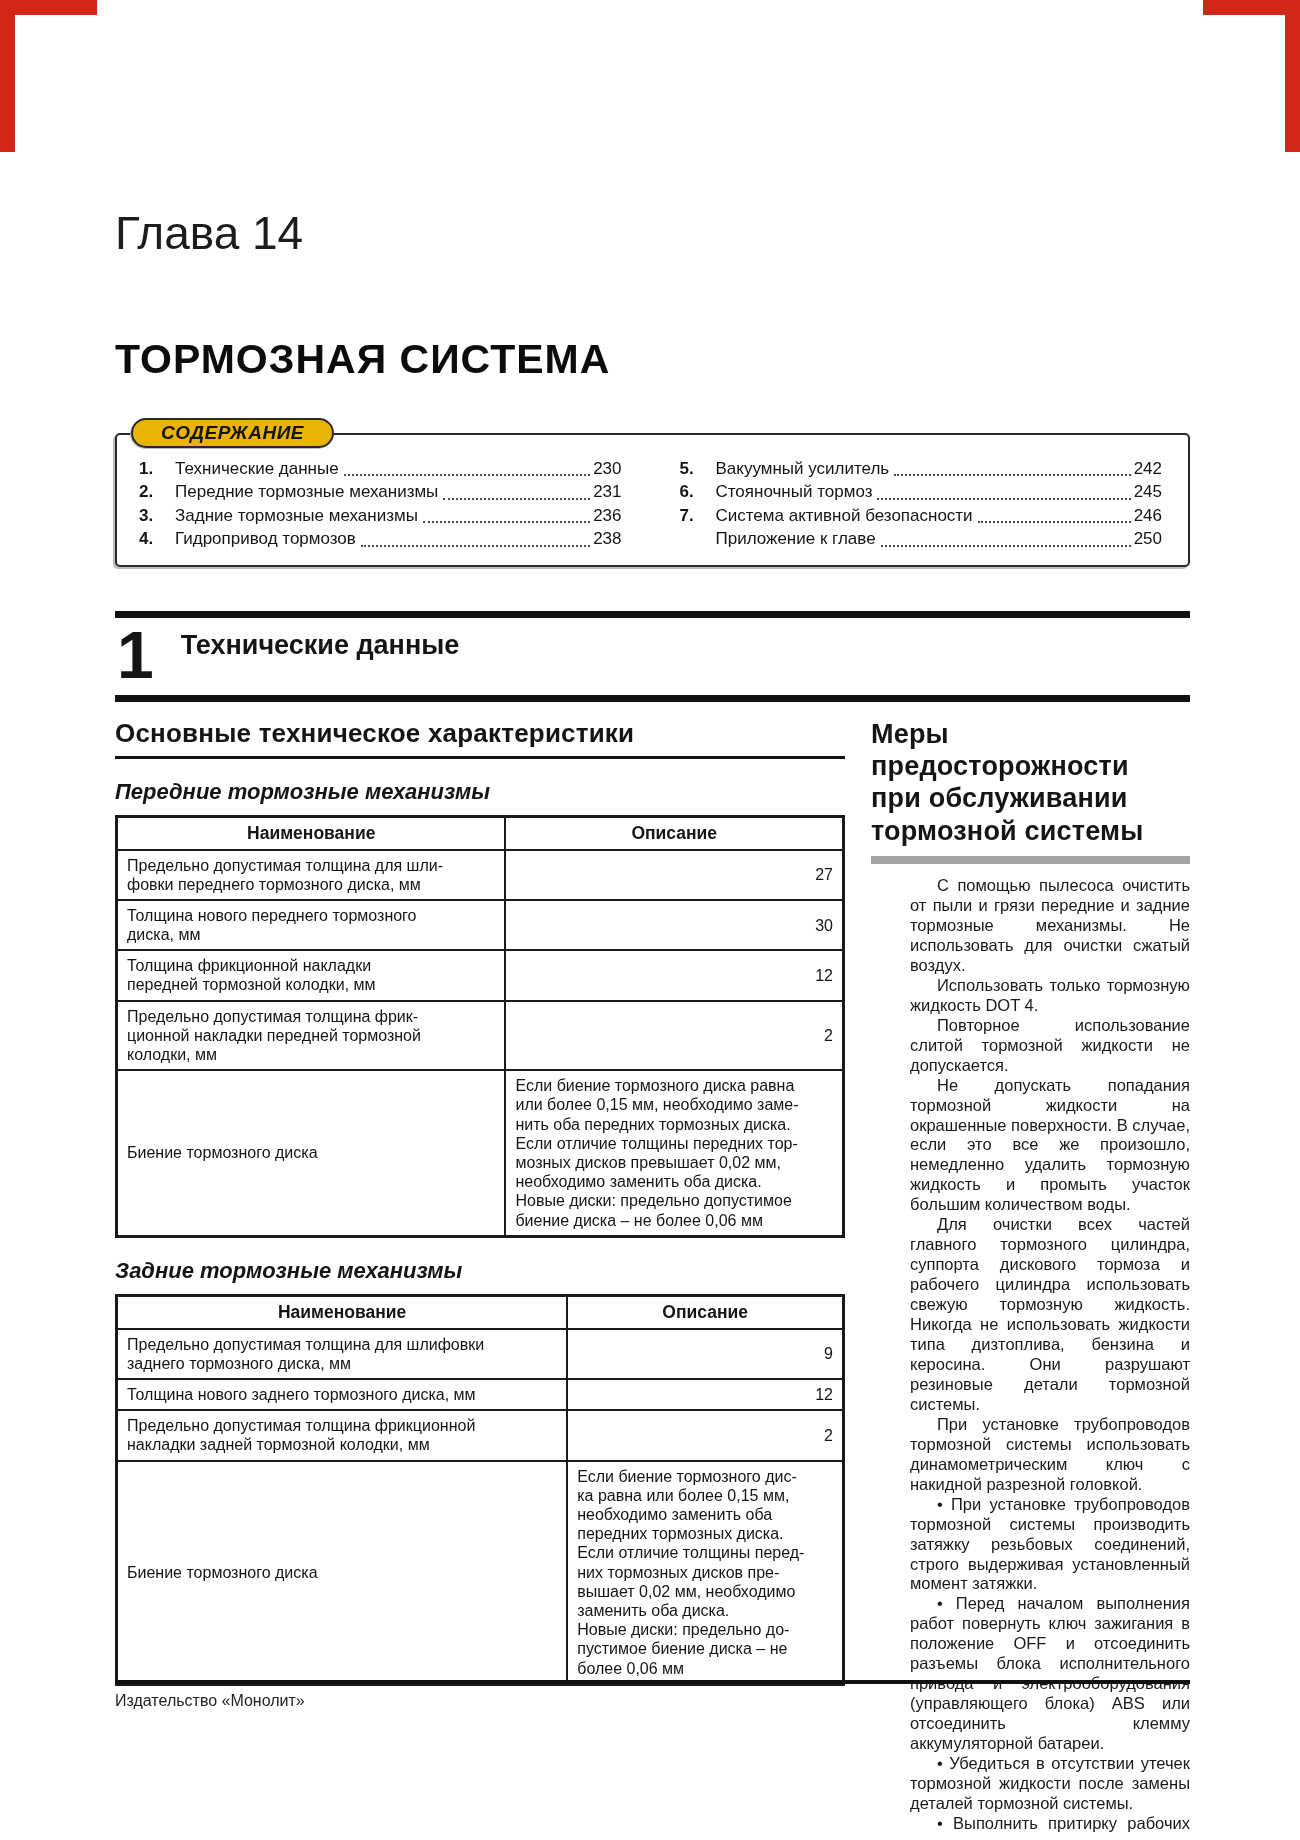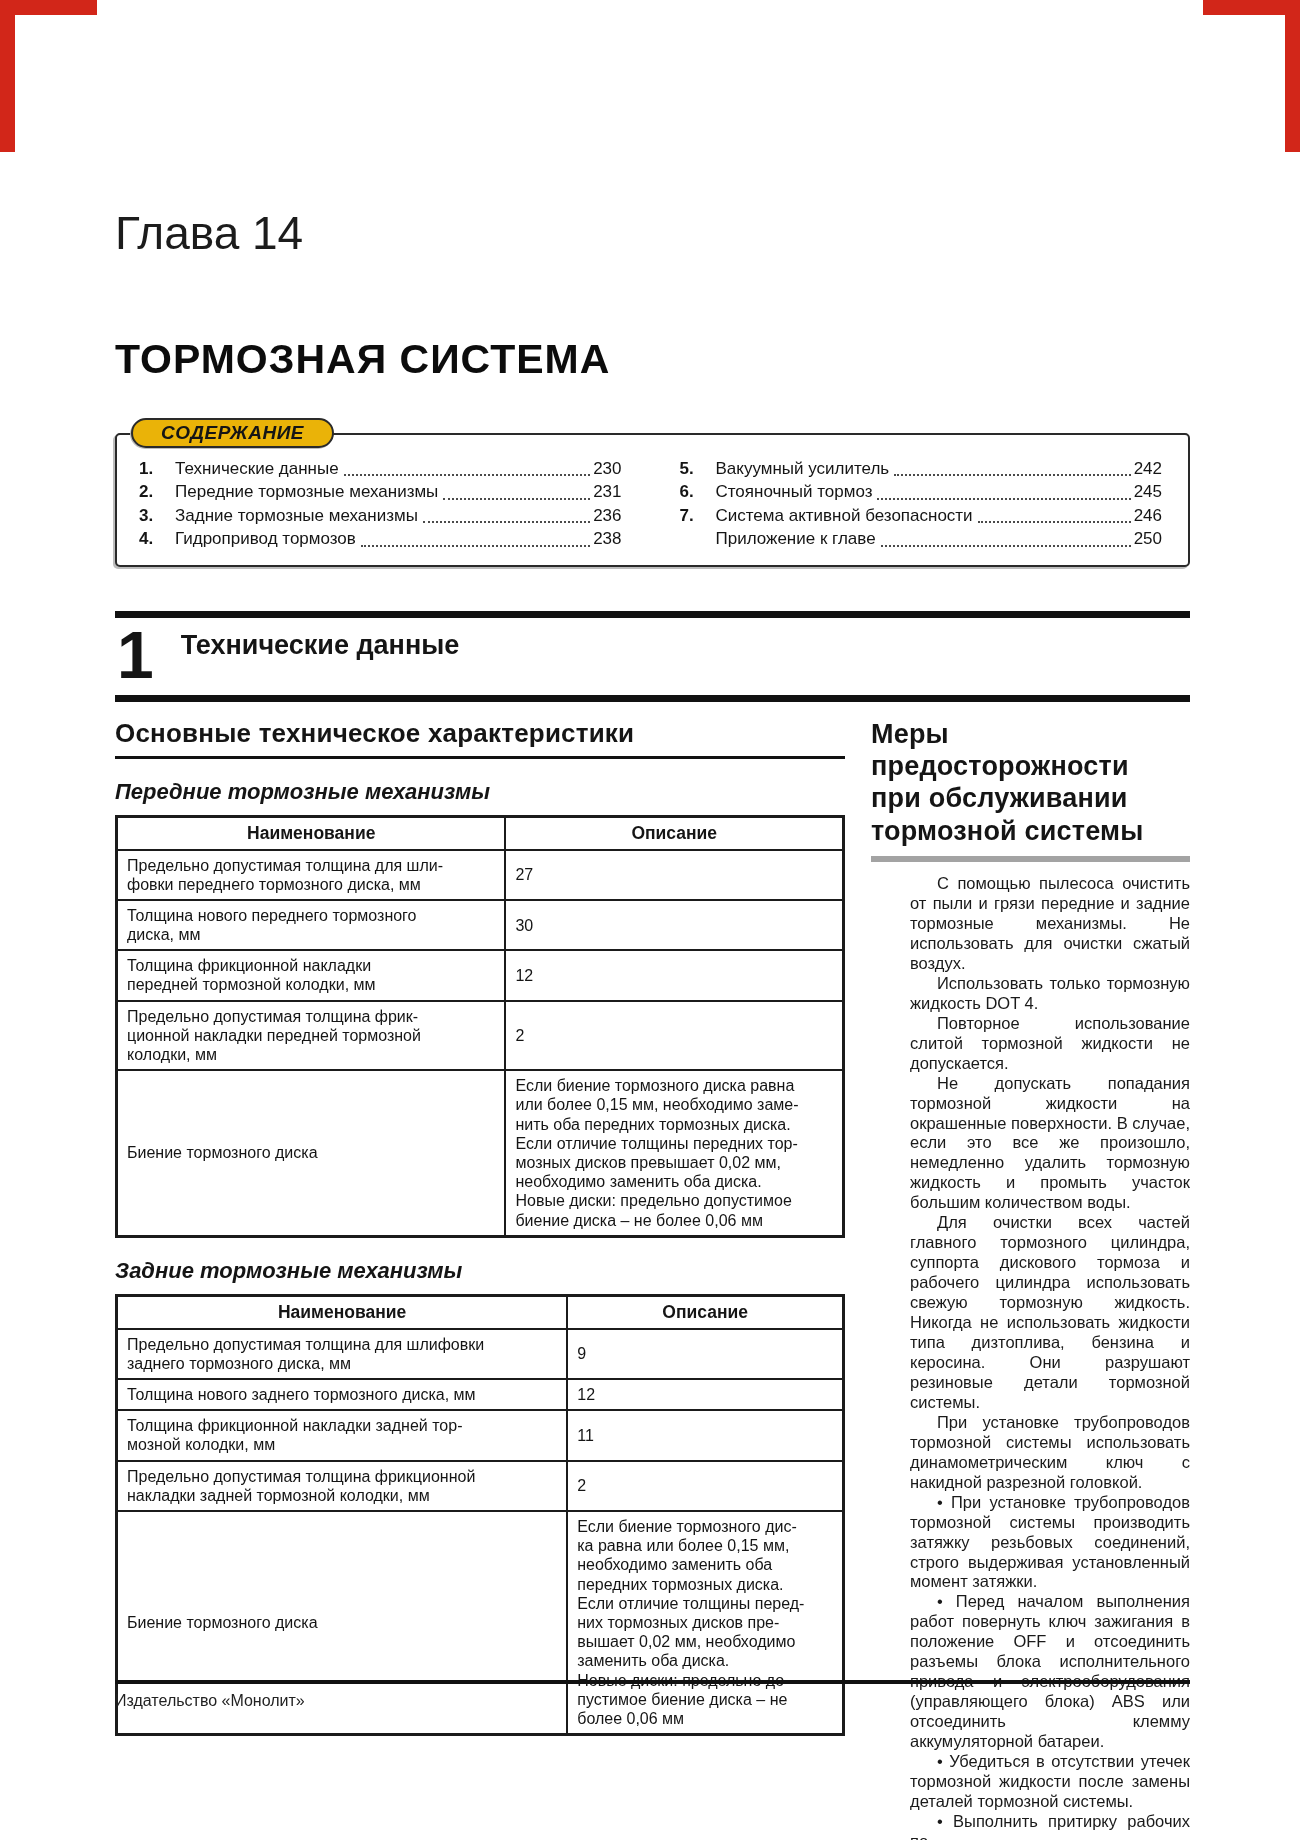--- a/index.html
+++ b/index.html
@@ -60,29 +60,29 @@
   .subheading { margin-top:20px; font-size:22px; font-weight:bold; font-style:italic; }
 
   table.spec { width:100%; border-collapse:collapse; margin-top:10px; }
   table.spec th, table.spec td {
     border:2px solid #1b1b1b; font-size:16px; line-height:1.2;
     padding:5px 9px; vertical-align:middle;
   }
   table.spec th { font-size:17.5px; font-weight:bold; text-align:center; padding:5px 4px; }
   table.spec { border:3px solid #1b1b1b; }
   td.cell-name { white-space:pre-line; text-align:left; }
-  td.cell-desc { text-align:left; white-space:pre-line; }
+  td.cell-desc { text-align:right; white-space:pre-line; }
   tr.row-long td.cell-desc { text-align:left; }
   .t-front col.c1 { width:53.5%; }
   .t-rear  col.c1 { width:62%; }
 
   
   .safety-heading {
     font-size:27px; font-weight:bold; line-height:1.2; white-space:pre-line;
-    padding-bottom:9px; border-bottom:6px solid #a3a3a3; letter-spacing:0.2px;
+    padding-bottom:9px; border-bottom:8px solid #a3a3a3; letter-spacing:0.2px;
   }
   .safety-text { margin-top:12px;margin-left:39px; }
   .safety-text p {
     font-size:16.5px; line-height:1.21; text-align:justify; text-indent:27px;
     color:#1a1a1a;
   }
 
   
   .footer {
     position:absolute; left:115px; right:110px; top:1680px;
@@ -230,25 +230,20 @@
           <th>Описание</th>
         </tr>
         <tr>
           <td class="cell-name">Предельно допустимая толщина для шлифовки
 заднего тормозного диска, мм</td>
           <td class="cell-desc">9</td>
         </tr>
         <tr>
           <td class="cell-name">Толщина нового заднего тормозного диска, мм</td>
           <td class="cell-desc">12</td>
-        </tr>
-        <tr>
-          <td class="cell-name">Толщина фрикционной накладки задней тор-
-мозной колодки, мм</td>
-          <td class="cell-desc">11</td>
         </tr>
         <tr>
           <td class="cell-name">Предельно допустимая толщина фрикционной
 накладки задней тормозной колодки, мм</td>
           <td class="cell-desc">2</td>
         </tr>
         <tr class="row-long">
           <td class="cell-name">Биение тормозного диска</td>
           <td class="cell-desc">Если биение тормозного дис-
 ка равна или более 0,15 мм,

